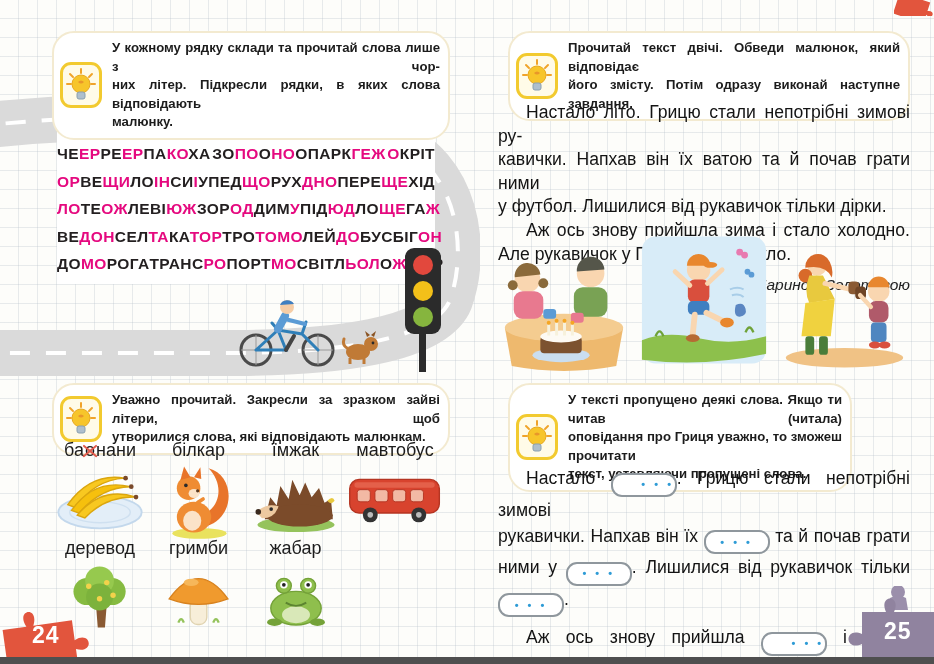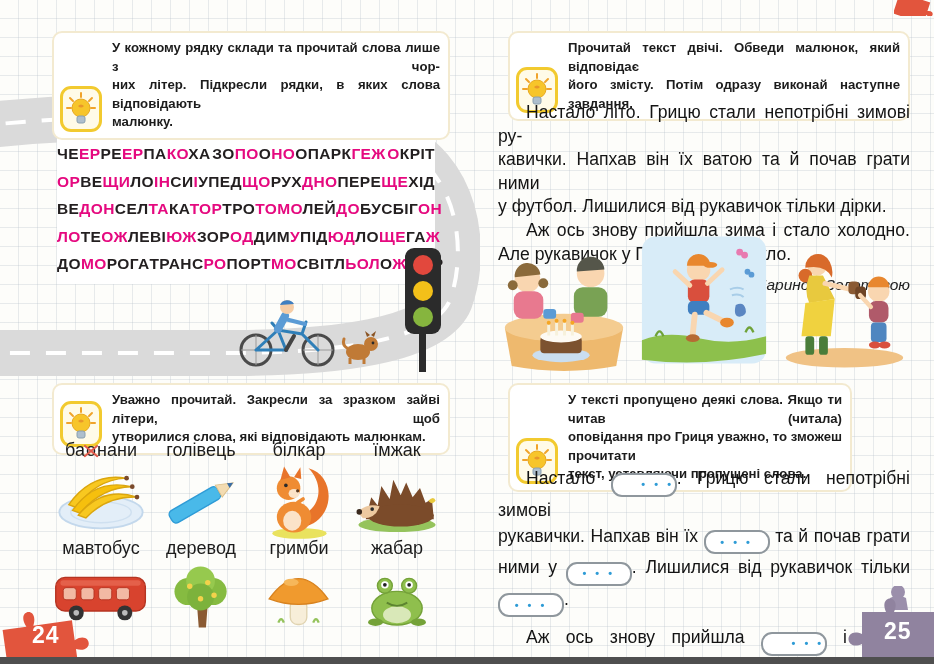--- a/index.html
+++ b/index.html
@@ -2,22 +2,22 @@
 <html><head>
 <meta charset="utf-8">
 <style>
   html,body{margin:0;padding:0;}
   body{font-family:"Liberation Sans",sans-serif;}
   #page{position:relative;width:934px;height:664px;background:
     repeating-linear-gradient(0deg, transparent 0 18px, rgba(180,190,200,.30) 18px 19px),
     repeating-linear-gradient(90deg, transparent 0 18px, rgba(180,190,200,.30) 18px 19px),
     #fdfdfa; overflow:hidden;}
   
-  .instr{position:absolute;background:#fff;border:2px solid #f3ead0;border-radius:10px;
-    display:flex;align-items:flex-end;padding:6px 8px 6px 6px;box-sizing:border-box;z-index:5;}
+  .instr{position:absolute;background:#fff;border:2px solid #f3ead0;border-radius:22px;
+    display:flex;align-items:center;padding:6px 8px 6px 6px;box-sizing:border-box;z-index:5;}
   .bulb{width:42px;height:46px;flex:0 0 42px;background:#fffbe8;border:3px solid #f2ca2f;
     border-radius:11px;margin-right:10px;display:flex;align-items:center;justify-content:center;box-sizing:border-box;}
   .itext{font-size:13.2px;line-height:18.5px;color:#1c1c1c;font-weight:600;flex:1;}
   .il{text-align:justify;}
   .il.jl{text-align-last:justify;}
   
   .letters{position:absolute;left:57px;top:116px;width:378px;background:#fff;z-index:3;padding:2px 0;}
   .letter-row{display:flex;justify-content:space-between;height:27.4px;
     font-weight:700;font-size:15.5px;letter-spacing:.4px;white-space:nowrap;}
   .lword{display:inline-block;}
@@ -100,28 +100,28 @@
         <span class="lword"><span class="bk">ЧЕ</span><span class="pk">ЕР</span><span class="bk">РЕ</span><span class="pk">ЕР</span><span class="bk">ПА</span><span class="pk">КО</span><span class="bk">ХА</span></span>
         <span class="lword"><span class="bk">ЗО</span><span class="pk">ПО</span><span class="bk">О</span><span class="pk">НО</span><span class="bk">ОПАРК</span><span class="pk">ГЕЖ</span></span>
         <span class="lword"><span class="pk">О</span><span class="bk">КРІТ</span></span>
       </div>
       <div class="letter-row">
         <span class="lword"><span class="pk">ОР</span><span class="bk">ВЕ</span><span class="pk">ЩИ</span><span class="bk">ЛО</span><span class="pk">ІН</span><span class="bk">СИ</span><span class="pk">І</span><span class="bk">УПЕД</span></span>
         <span class="lword"><span class="pk">ЩО</span><span class="bk">РУХ</span><span class="pk">Д</span></span>
         <span class="lword"><span class="pk">НО</span><span class="bk">ПЕРЕ</span><span class="pk">ЩЕ</span><span class="bk">ХІД</span></span>
       </div>
       <div class="letter-row">
+        <span class="lword"><span class="pk">ЛО</span><span class="bk">ТЕ</span><span class="pk">ОЖ</span><span class="bk">ЛЕВІ</span><span class="pk">ЮЖ</span><span class="bk">ЗОР</span></span>
+        <span class="lword"><span class="pk">ОД</span><span class="bk">ДИМ</span></span>
+        <span class="lword"><span class="pk">У</span><span class="bk">ПІД</span><span class="pk">ЮД</span><span class="bk">ЛО</span><span class="pk">ЩЕ</span><span class="bk">ГА</span><span class="pk">Ж</span></span>
+      </div>
+      <div class="letter-row">
         <span class="lword"><span class="bk">ВЕ</span><span class="pk">ДОН</span><span class="bk">СЕЛ</span><span class="pk">ТА</span><span class="bk">КА</span><span class="pk">ТОР</span></span>
         <span class="lword"><span class="bk">ТРО</span><span class="pk">ТОМО</span><span class="bk">ЛЕЙ</span><span class="pk">ДО</span><span class="bk">БУС</span></span>
         <span class="lword"><span class="bk">БІГ</span><span class="pk">ОН</span></span>
-      </div>
-      <div class="letter-row">
-        <span class="lword"><span class="pk">ЛО</span><span class="bk">ТЕ</span><span class="pk">ОЖ</span><span class="bk">ЛЕВІ</span><span class="pk">ЮЖ</span><span class="bk">ЗОР</span></span>
-        <span class="lword"><span class="pk">ОД</span><span class="bk">ДИМ</span></span>
-        <span class="lword"><span class="pk">У</span><span class="bk">ПІД</span><span class="pk">ЮД</span><span class="bk">ЛО</span><span class="pk">ЩЕ</span><span class="bk">ГА</span><span class="pk">Ж</span></span>
       </div>
       <div class="letter-row">
         <span class="lword"><span class="bk">ДО</span><span class="pk">МО</span><span class="bk">РОГА</span></span>
         <span class="lword"><span class="bk">ТРАНС</span><span class="pk">РО</span><span class="bk">ПОРТ</span></span>
         <span class="lword"><span class="pk">МО</span><span class="bk">СВІТЛ</span><span class="pk">ЬОЛ</span><span class="bk">О</span><span class="pk">Ж</span><span class="bk">ФОР</span></span>
       </div>
     </div>
 
   <svg class="artefact" style="left:228px;top:296px;" width="118" height="72" viewBox="0 0 118 72">
     <circle cx="28" cy="54" r="15" fill="none" stroke="#4a4a4a" stroke-width="3"></circle>
@@ -186,32 +186,20 @@
       <div class="wimg">
         <svg width="96" height="72" viewBox="0 0 100 76">
           <ellipse cx="50" cy="52" rx="44" ry="17" fill="#e3eef8" stroke="#c3d8ec" stroke-width="2"></ellipse>
           <ellipse cx="50" cy="52" rx="32" ry="11" fill="none" stroke="#cfe0f0" stroke-width="1.5"></ellipse>
           <path d="M16 44 Q40 10 76 16 Q44 18 24 47 Z" fill="#f8c820" stroke="#dba60e" stroke-width="1.5"></path>
           <path d="M20 50 Q44 16 82 25 Q50 26 28 53 Z" fill="#f6c00d" stroke="#dba60e" stroke-width="1.5"></path>
           <path d="M26 55 Q52 24 88 36 Q56 35 34 58 Z" fill="#f8c820" stroke="#dba60e" stroke-width="1.5"></path>
           <circle cx="77" cy="16" r="2.5" fill="#7a4a2b"></circle>
             <circle cx="83" cy="25" r="2.5" fill="#7a4a2b"></circle>
             <circle cx="88" cy="36" r="2.5" fill="#7a4a2b"></circle>
-        </svg>
-      </div>
-    </div>
-    <div class="wcell">
-      <div class="wword"><span>голівець</span></div>
-      <div class="wimg">
-        <svg width="92" height="72" viewBox="0 0 100 76">
-          <g transform="rotate(-30 50 40)">
-            <rect x="12" y="33" width="60" height="15" rx="5" fill="#49b9e9" stroke="#2e9bd6" stroke-width="1.5"></rect>
-            <polygon points="72,33 90,40.5 72,48" fill="#f3dcb2" stroke="#dcc08a" stroke-width="1"></polygon>
-            <polygon points="84,37.5 90,40.5 84,43.5" fill="#3b6ea5"></polygon>
-          </g>
         </svg>
       </div>
     </div>
     <div class="wcell">
       <div class="wword"><span>білкар</span></div>
       <div class="wimg">
         <svg width="86" height="80" viewBox="0 0 95 88">
           <ellipse cx="48" cy="82" rx="30" ry="6" fill="#e9e25e"></ellipse>
           <path d="M56 74 C88 64 88 18 58 10 C76 28 72 56 46 64 Z" fill="#e8742a"></path>
           <ellipse cx="42" cy="64" rx="19" ry="17" fill="#ef8c33"></ellipse>

